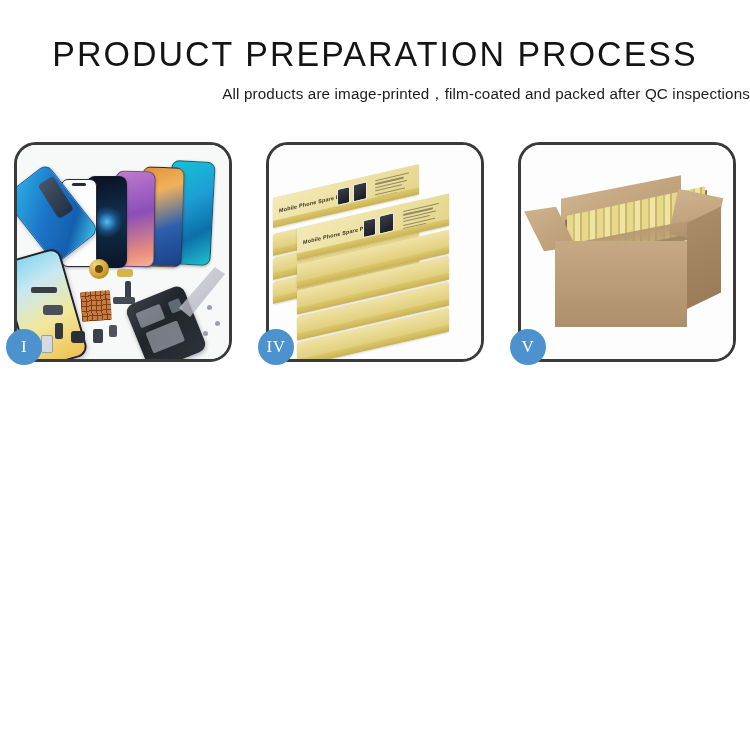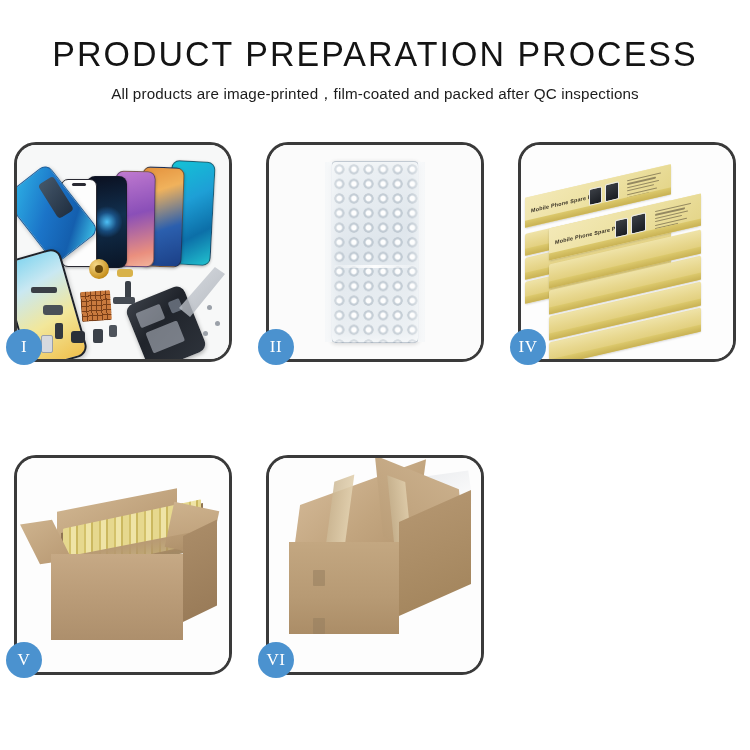--- a/index.html
+++ b/index.html
@@ -21,20 +21,21 @@
     transform: scaleX(0.97);
     white-space: nowrap;
   }
   .subtitle {
     margin-top: 10px;
     font-size: 15.2px;
     font-weight: 400;
     letter-spacing: 0.15px;
     color: #1c1c1c;
     white-space: nowrap;
+    text-align: right;
   }
 
   
   .grid {
     position: absolute;
     left: 14px; top: 142px;
     width: 722px;
     display: grid;
     grid-template-columns: repeat(3, 218px);
     grid-template-rows: 220px 220px;
@@ -402,30 +403,20 @@
             <div class="screw s1"></div>
             <div class="screw s2"></div>
             <div class="screw s3"></div>
             <div class="tweezer"></div>
           </div>
         </div>
       </div>
       <div class="badge">I</div>
     </div>
 
-    <div class="card">
-      <div class="card-inner">
-        <div class="p2">
-          <div class="bubble-sheet">
-            <div class="seam"></div>
-          </div>
-        </div>
-      </div>
-      <div class="badge">II</div>
-    </div>
 
 
     <div class="card">
       <div class="card-inner">
         <div class="p4">
           <div class="stack">
             <div class="kbox kb-e">
                 <div class="edge"></div>
               </div>
             <div class="kbox kb-d">
@@ -494,31 +485,15 @@
           <div class="flap f-left"></div>
           <div class="flap f-right"></div>
           <div class="flap f-front"></div>
           <div class="c5-side"></div>
           <div class="c5-body"></div>
         </div>
       </div>
       <div class="badge">V</div>
     </div>
 
-    <div class="card">
-      <div class="card-inner">
-        <div class="p6">
-          <div class="c6-shadow"></div>
-          <div class="c6-top"></div>
-          <div class="c6-top2"></div>
-          <div class="c6-tape"></div>
-          <div class="c6-tape2"></div>
-          <div class="c6-rightface"></div>
-          <div class="c6-front"></div>
-          <div class="c6-tab c6-tab-a"></div>
-          <div class="c6-tab c6-tab-b"></div>
-        </div>
-      </div>
-      <div class="badge">VI</div>
-    </div>
 
   </div>
 </div>
 
 </body></html>

